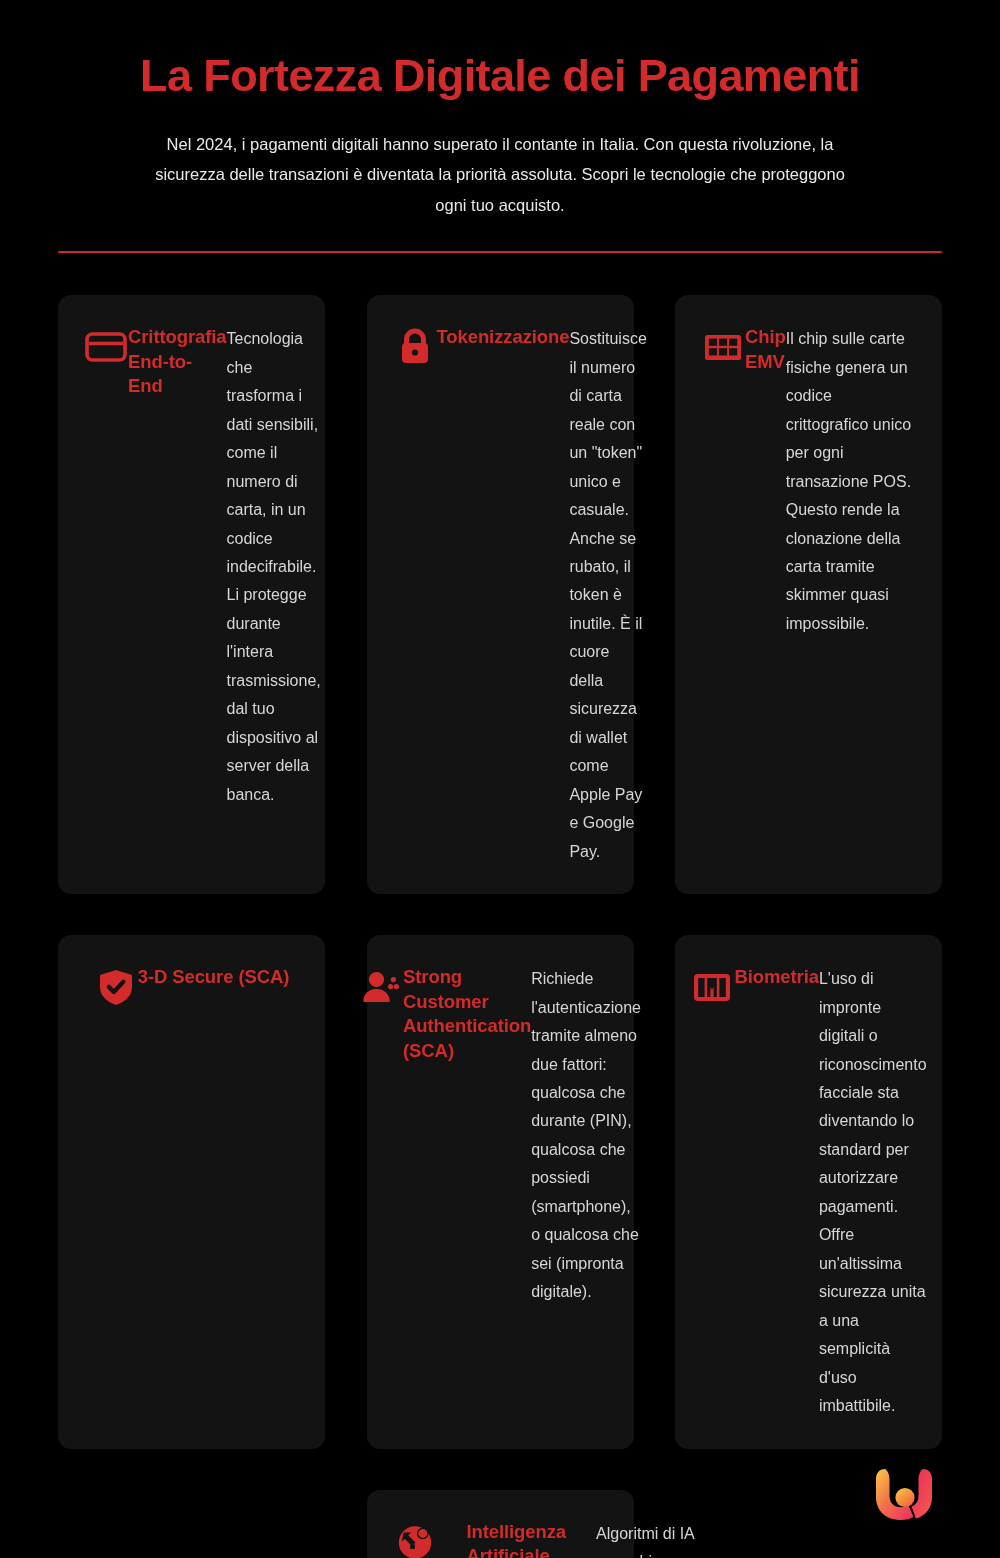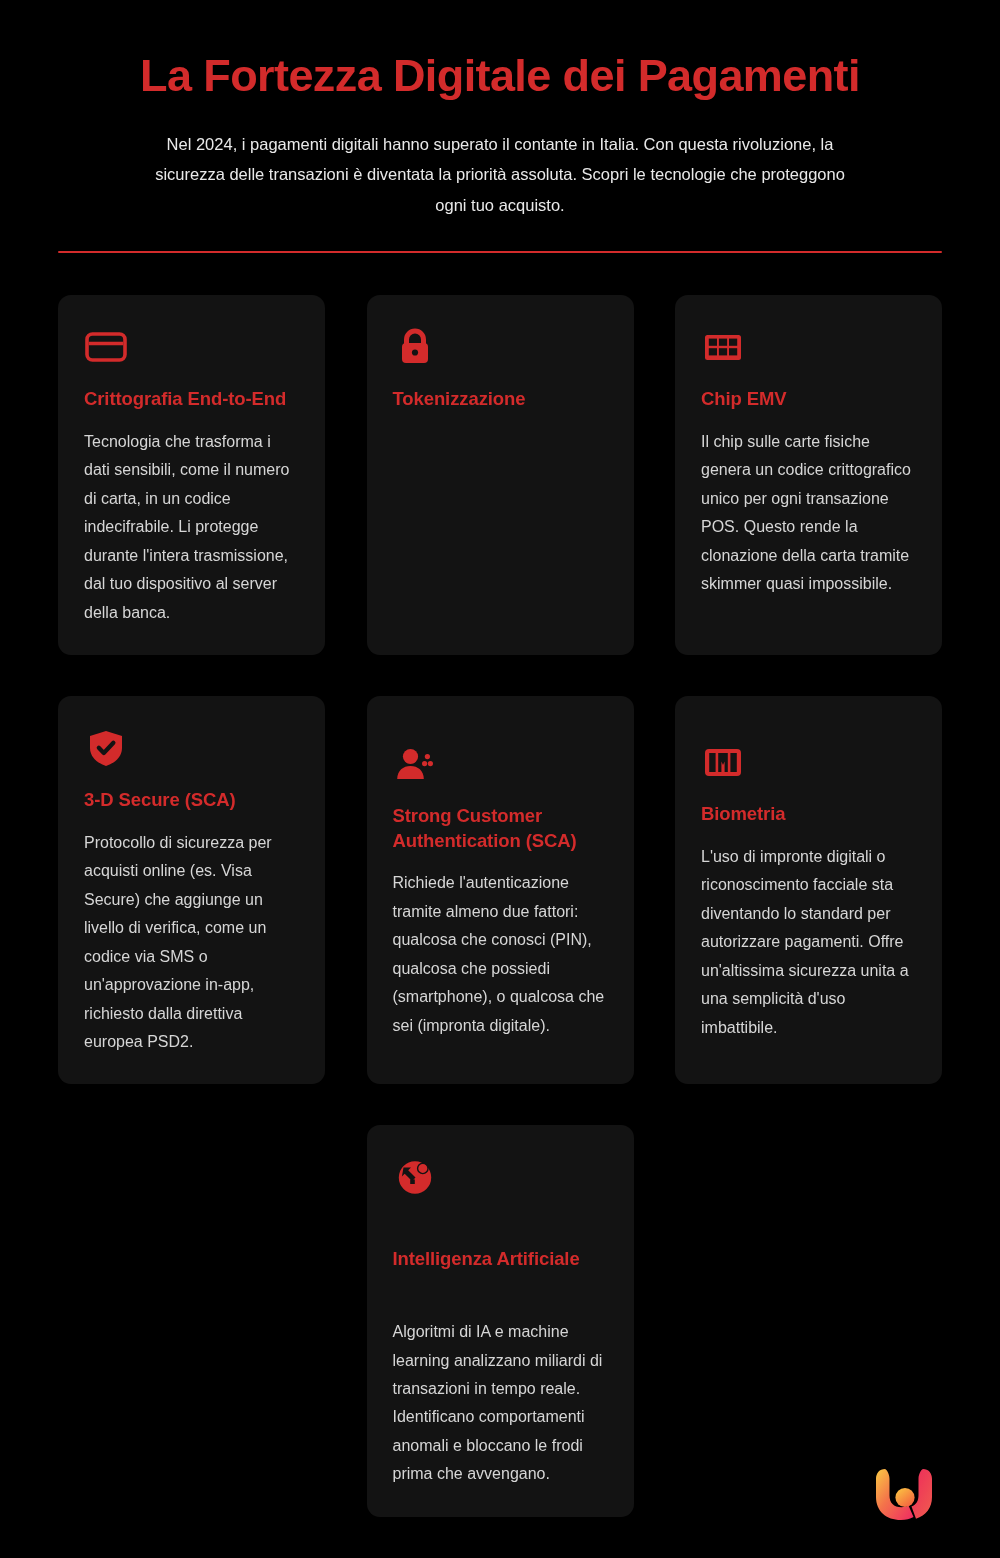--- a/index.html
+++ b/index.html
@@ -65,21 +65,21 @@
     column-gap: 39px;
     row-gap: 41px;
     justify-content: space-between;
   }
 
   .card {
     background: #131313;
     border-radius: 13px;
     padding: 30px 26px 28px 26px;
     display: flex;
-    flex-direction: column;
+    flex-direction: row;
     align-items: flex-start;
   }
 
   .card.row1 { min-height: 359px; }
   .card.row2 { min-height: 359px; justify-content: center; }
 
   .card.centered-last {
     grid-column: 2 / 3;
     min-height: 312px;
     gap: 30px;
@@ -146,20 +146,21 @@
 
     <section class="card row1">
       <span class="card-icon">
         <svg viewBox="0 0 44 44" xmlns="http://www.w3.org/2000/svg">
           <path d="M13.5 19 V14.5 a8.5 8.5 0 0 1 17 0 V19" fill="none" stroke="#D32B2B" stroke-width="5"></path>
           <rect x="9" y="18" width="26" height="20" rx="4" ry="4" fill="#D32B2B"></rect>
           <circle cx="22" cy="27.5" r="3.1" fill="#131313"></circle>
         </svg>
       </span>
       <h2 class="card-title">Tokenizzazione</h2>
+      <p class="card-body">Sostituisce il numero di carta reale con un "token" unico e casuale. Anche se rubato, il token è inutile. È il cuore della sicurezza di wallet come Apple Pay e Google Pay.</p>
     </section>
 
     <section class="card row1">
       <span class="card-icon">
         <svg viewBox="0 0 44 44" xmlns="http://www.w3.org/2000/svg">
           <rect x="4" y="10" width="36" height="25" rx="2.5" ry="2.5" fill="#D32B2B"></rect>
           <rect x="7.8" y="13.6" width="8.2" height="7.2" fill="#131313"></rect>
           <rect x="17.9" y="13.6" width="8.2" height="7.2" fill="#131313"></rect>
           <rect x="28.0" y="13.6" width="8.2" height="7.2" fill="#131313"></rect>
           <rect x="7.8" y="23.2" width="8.2" height="7.2" fill="#131313"></rect>
@@ -172,35 +173,34 @@
     </section>
 
     <section class="card row2">
       <span class="card-icon">
         <svg viewBox="0 0 44 44" xmlns="http://www.w3.org/2000/svg">
           <path d="M22 5 L38 10 V22 C38 31 30.5 37.2 22 40 C13.5 37.2 6 31 6 22 V10 Z" fill="#D32B2B"></path>
           <path d="M14.8 21.8 L19.8 27 L29.4 16.8" fill="none" stroke="#131313" stroke-width="4.2" stroke-linecap="round" stroke-linejoin="round"></path>
         </svg>
       </span>
       <h2 class="card-title">3-D Secure (SCA)</h2>
-      <p class="card-body">Protocollo di sicurezza per acquisti online (es. Visa Secure) che aggiunge un livello di verifica, come un codice via SMS o un'approvazione in-app, richiesto dalla direttiva europea PSD2.</p>
     </section>
 
     <section class="card row2">
       <span class="card-icon">
         <svg viewBox="0 0 44 44" xmlns="http://www.w3.org/2000/svg">
           <circle cx="17.5" cy="14.5" r="7.6" fill="#D32B2B"></circle>
           <path d="M4.2 37 C4.2 28.6 10.2 24 17.5 24 C24.8 24 30.8 28.6 30.8 37 Z" fill="#D32B2B"></path>
           <circle cx="34.4" cy="14.6" r="2.6" fill="#D32B2B"></circle>
           <circle cx="31.6" cy="21.6" r="2.6" fill="#D32B2B"></circle>
           <circle cx="37.4" cy="21.6" r="2.6" fill="#D32B2B"></circle>
         </svg>
       </span>
       <h2 class="card-title">Strong Customer Authentication (SCA)</h2>
-      <p class="card-body">Richiede l'autenticazione tramite almeno due fattori: qualcosa che conosci (PIN), qualcosa che possiedi (smartphone), o qualcosa che sei (impronta digitale).</p>
+      <p class="card-body">Richiede l'autenticazione tramite almeno due fattori: qualcosa che durante (PIN), qualcosa che possiedi (smartphone), o qualcosa che sei (impronta digitale).</p>
     </section>
 
     <section class="card row2">
       <span class="card-icon">
         <svg viewBox="0 0 44 44" xmlns="http://www.w3.org/2000/svg">
           <rect x="4" y="9" width="36" height="27" rx="4" ry="4" fill="#D32B2B"></rect>
           <rect x="8.2" y="13" width="6.4" height="19" fill="#131313"></rect>
           <rect x="29.4" y="13" width="6.4" height="19" fill="#131313"></rect>
           <path d="M17.2 13 H26.8 V32 H23.6 V21.5 L22 25 L20.4 21.5 V32 H17.2 Z" fill="#131313"></path>
         </svg>

